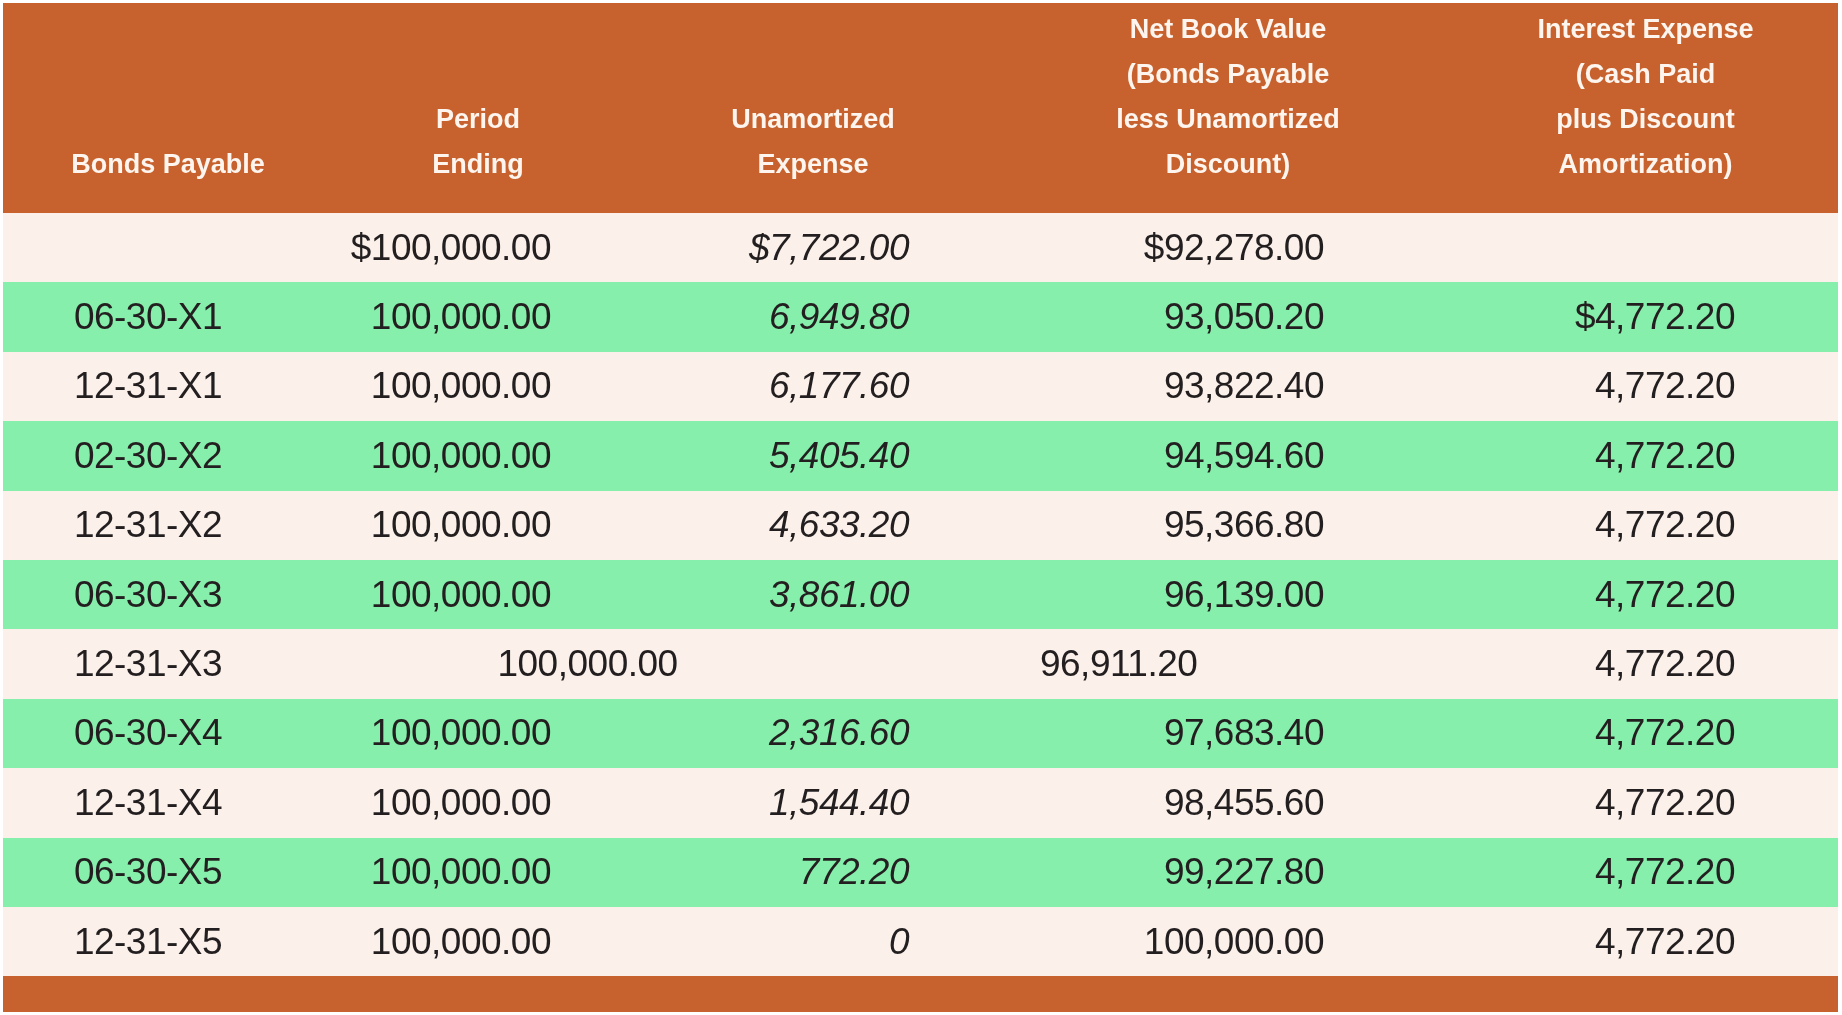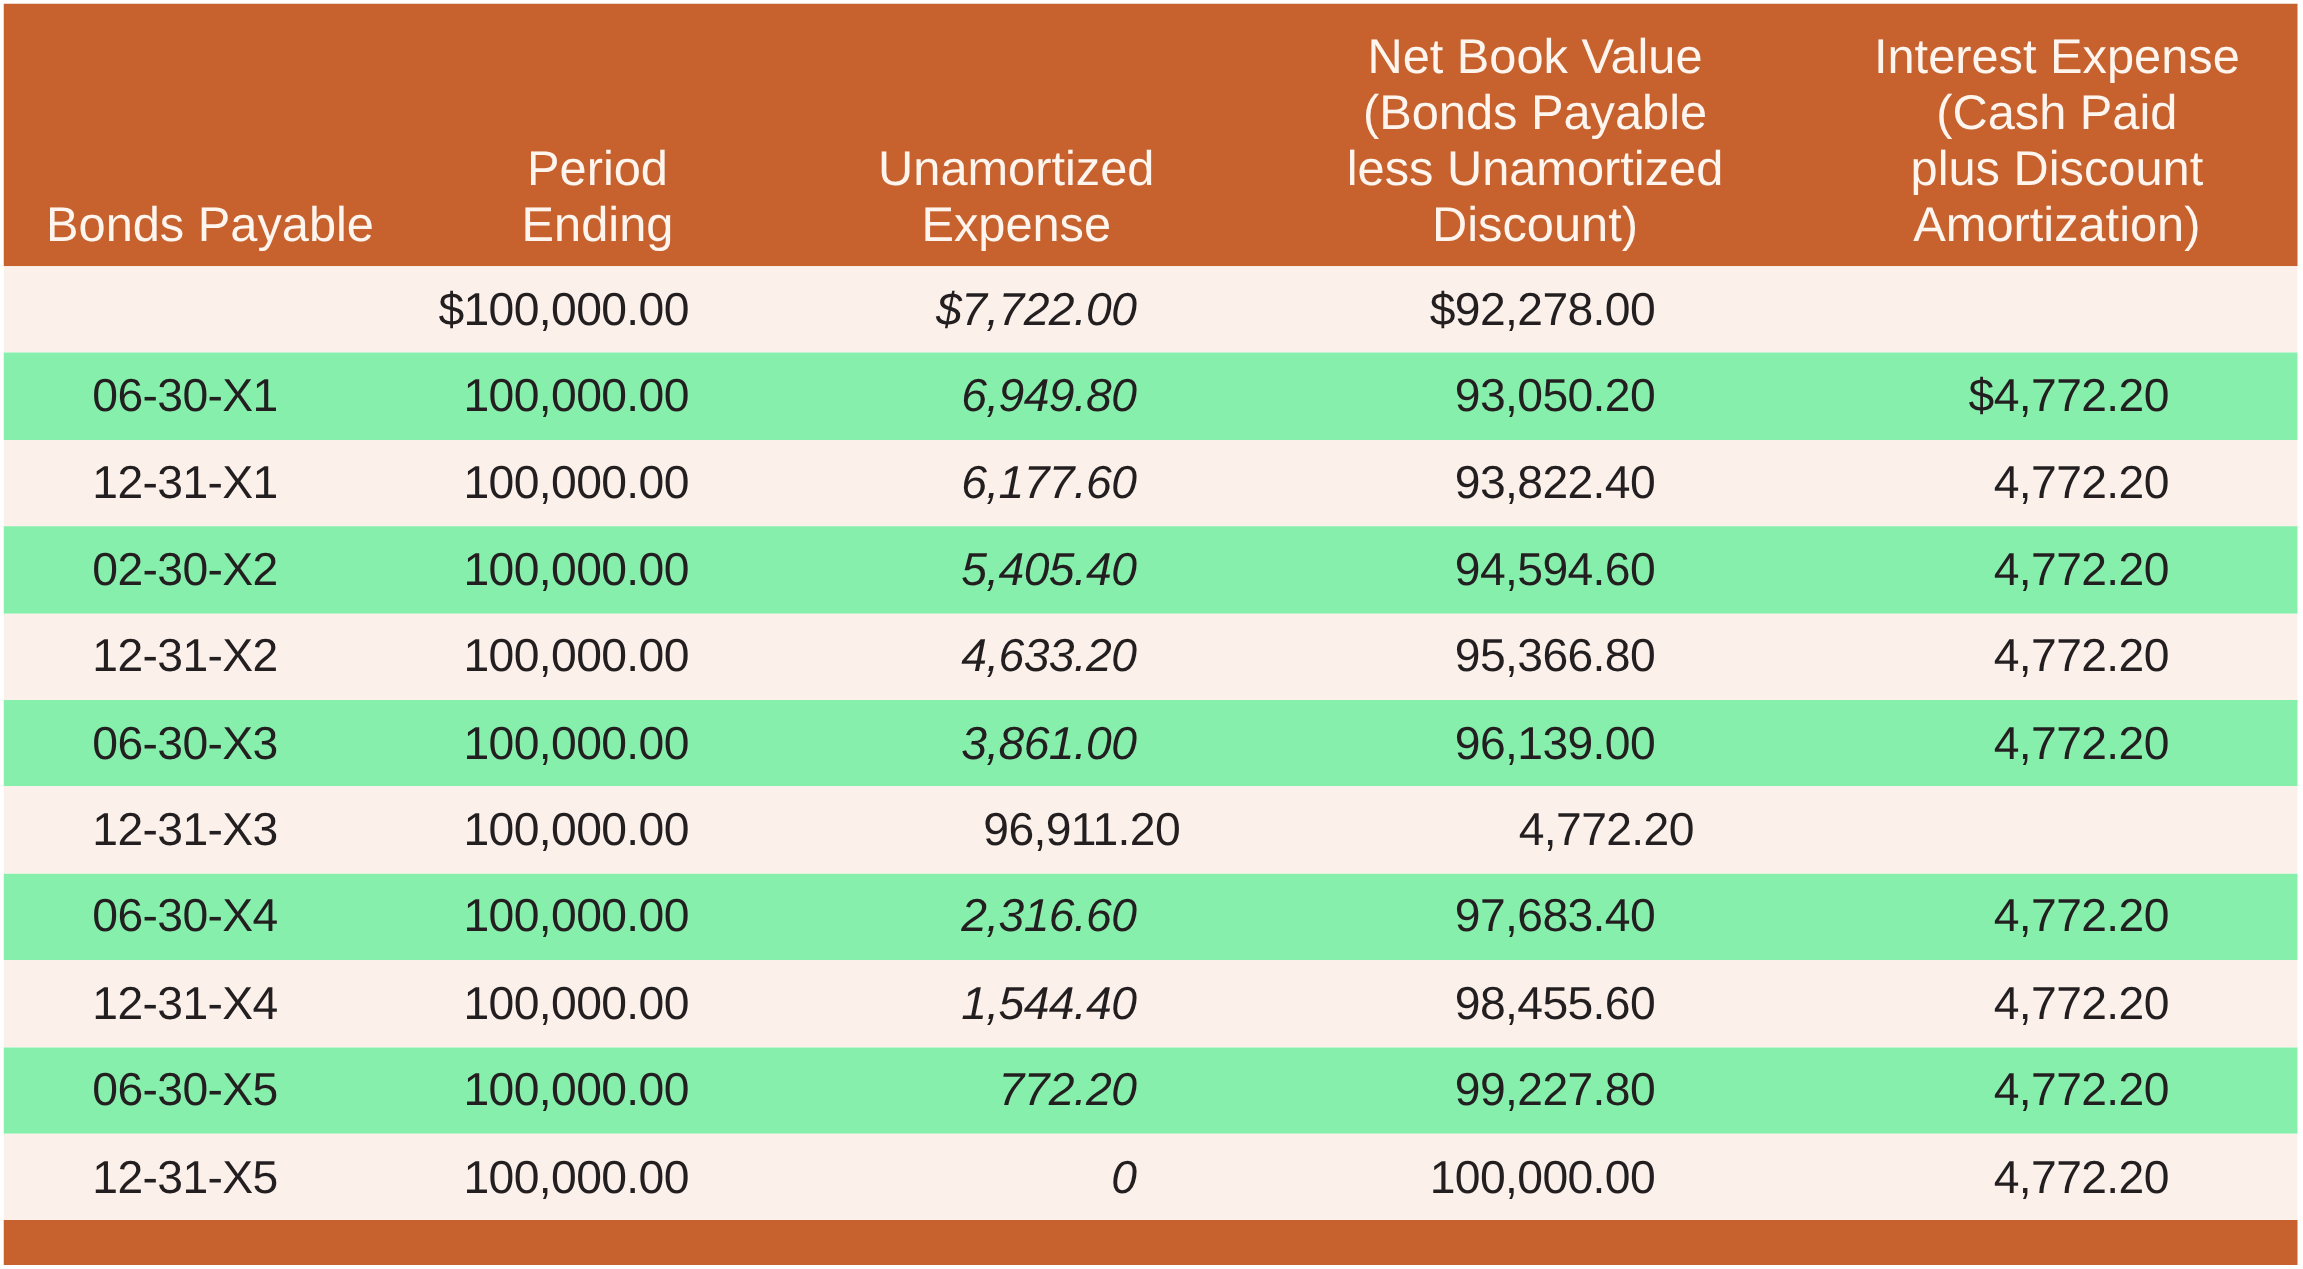--- a/index.html
+++ b/index.html
@@ -10,27 +10,27 @@
     position:absolute; left:3px; top:3px; width:1835px;
   }
 
   
   .thead{
     display:flex; height:210px; background:#c7622f;
   }
   .th{
     display:flex; align-items:flex-end; justify-content:center;
     text-align:center; color:#fdf5ee;
-    font-size:39px; font-weight:normal; line-height:45px;
-    padding-bottom:10px; white-space:pre-line;
+    font-size:27px; font-weight:bold; line-height:45px;
+    padding-bottom:26px; white-space:pre-line;
   }
 
   
   .tr{ display:flex; height:69.4px; }
-  .tr.alt{ background:#fbf1ea; }
+  .tr.alt{ background:#fbf1ea;justify-content:space-between; }
   .tr.white{ background:#86efac;text-align:center; }
   .td{
     display:flex; align-items:center;
     font-size:37px; letter-spacing:-0.5px;
   }
   .td.center{ justify-content:center; }
   .td.num{ justify-content:flex-end; }
 
   
   .c0{ width:290px; }

